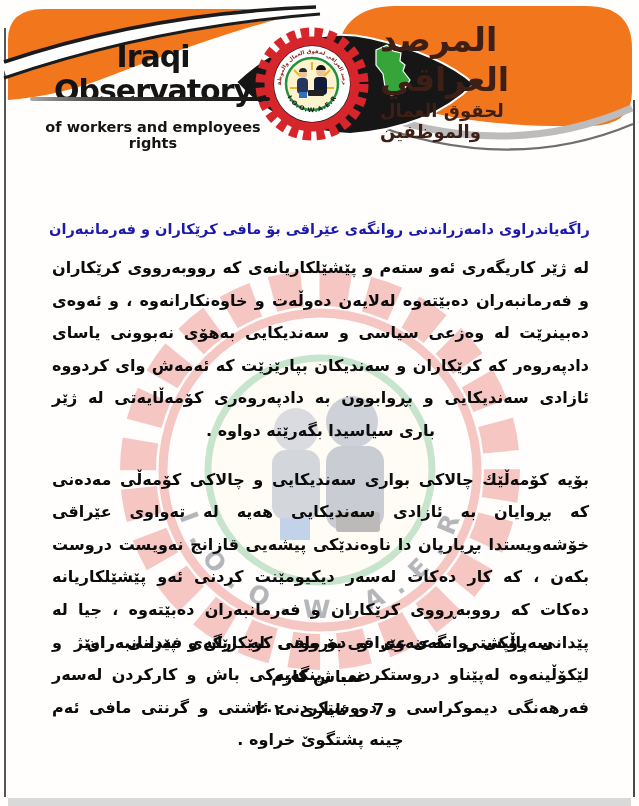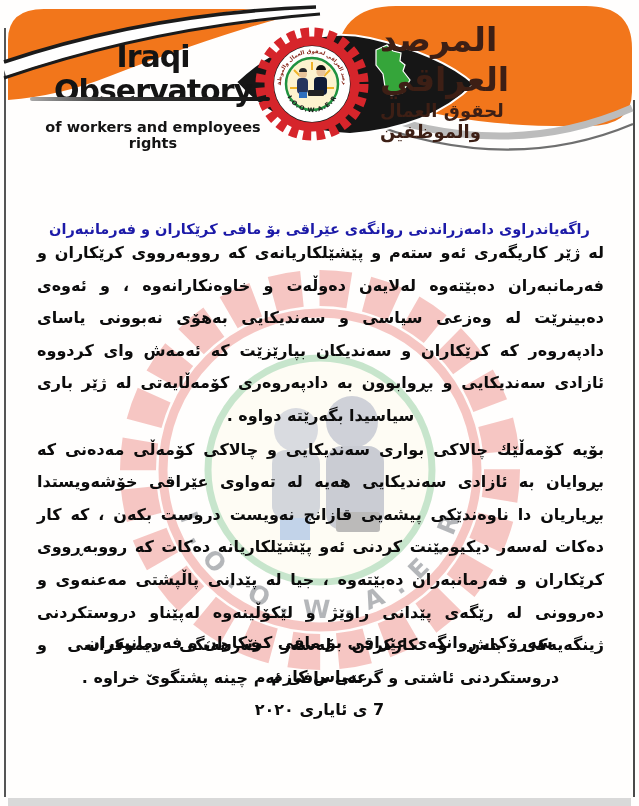--- a/index.html
+++ b/index.html
@@ -22,21 +22,21 @@
 
   .org-ar{position:absolute;top:20px;left:380px;width:225px;text-align:left;color:#3d1f15;z-index:3;direction:rtl;}
   .org-ar .name{font-size:33px;font-weight:bold;line-height:40px;}
   .org-ar .tagline{font-size:18px;font-weight:bold;}
 
   .doc-title{position:absolute;top:177px;left:18px;right:18px;z-index:3;
     text-align:center;direction:rtl;color:#1c1aa8;font-weight:bold;font-size:14.5px;margin-top:44px;}
 
   .doc-body{position:absolute;top:236px;left:36px;right:34px;z-index:3;
     direction:rtl;color:#0c0c0c;font-weight:bold;font-size:16px;line-height:32.6px;}
-  .doc-body p{margin:1px;text-align:justify;text-align-last:center;}
+  .doc-body p{margin:16px;text-align:justify;text-align-last:center;}
 
   .sig{position:absolute;top:626px;left:60px;right:60px;z-index:3;
     text-align:center;direction:rtl;color:#0c0c0c;font-weight:bold;font-size:16px;line-height:33.5px;}
 
   .watermark{position:absolute;left:100px;top:250px;z-index:1;opacity:.33;}
 </style>
 </head>
 <body>
 
 <div class="page">

